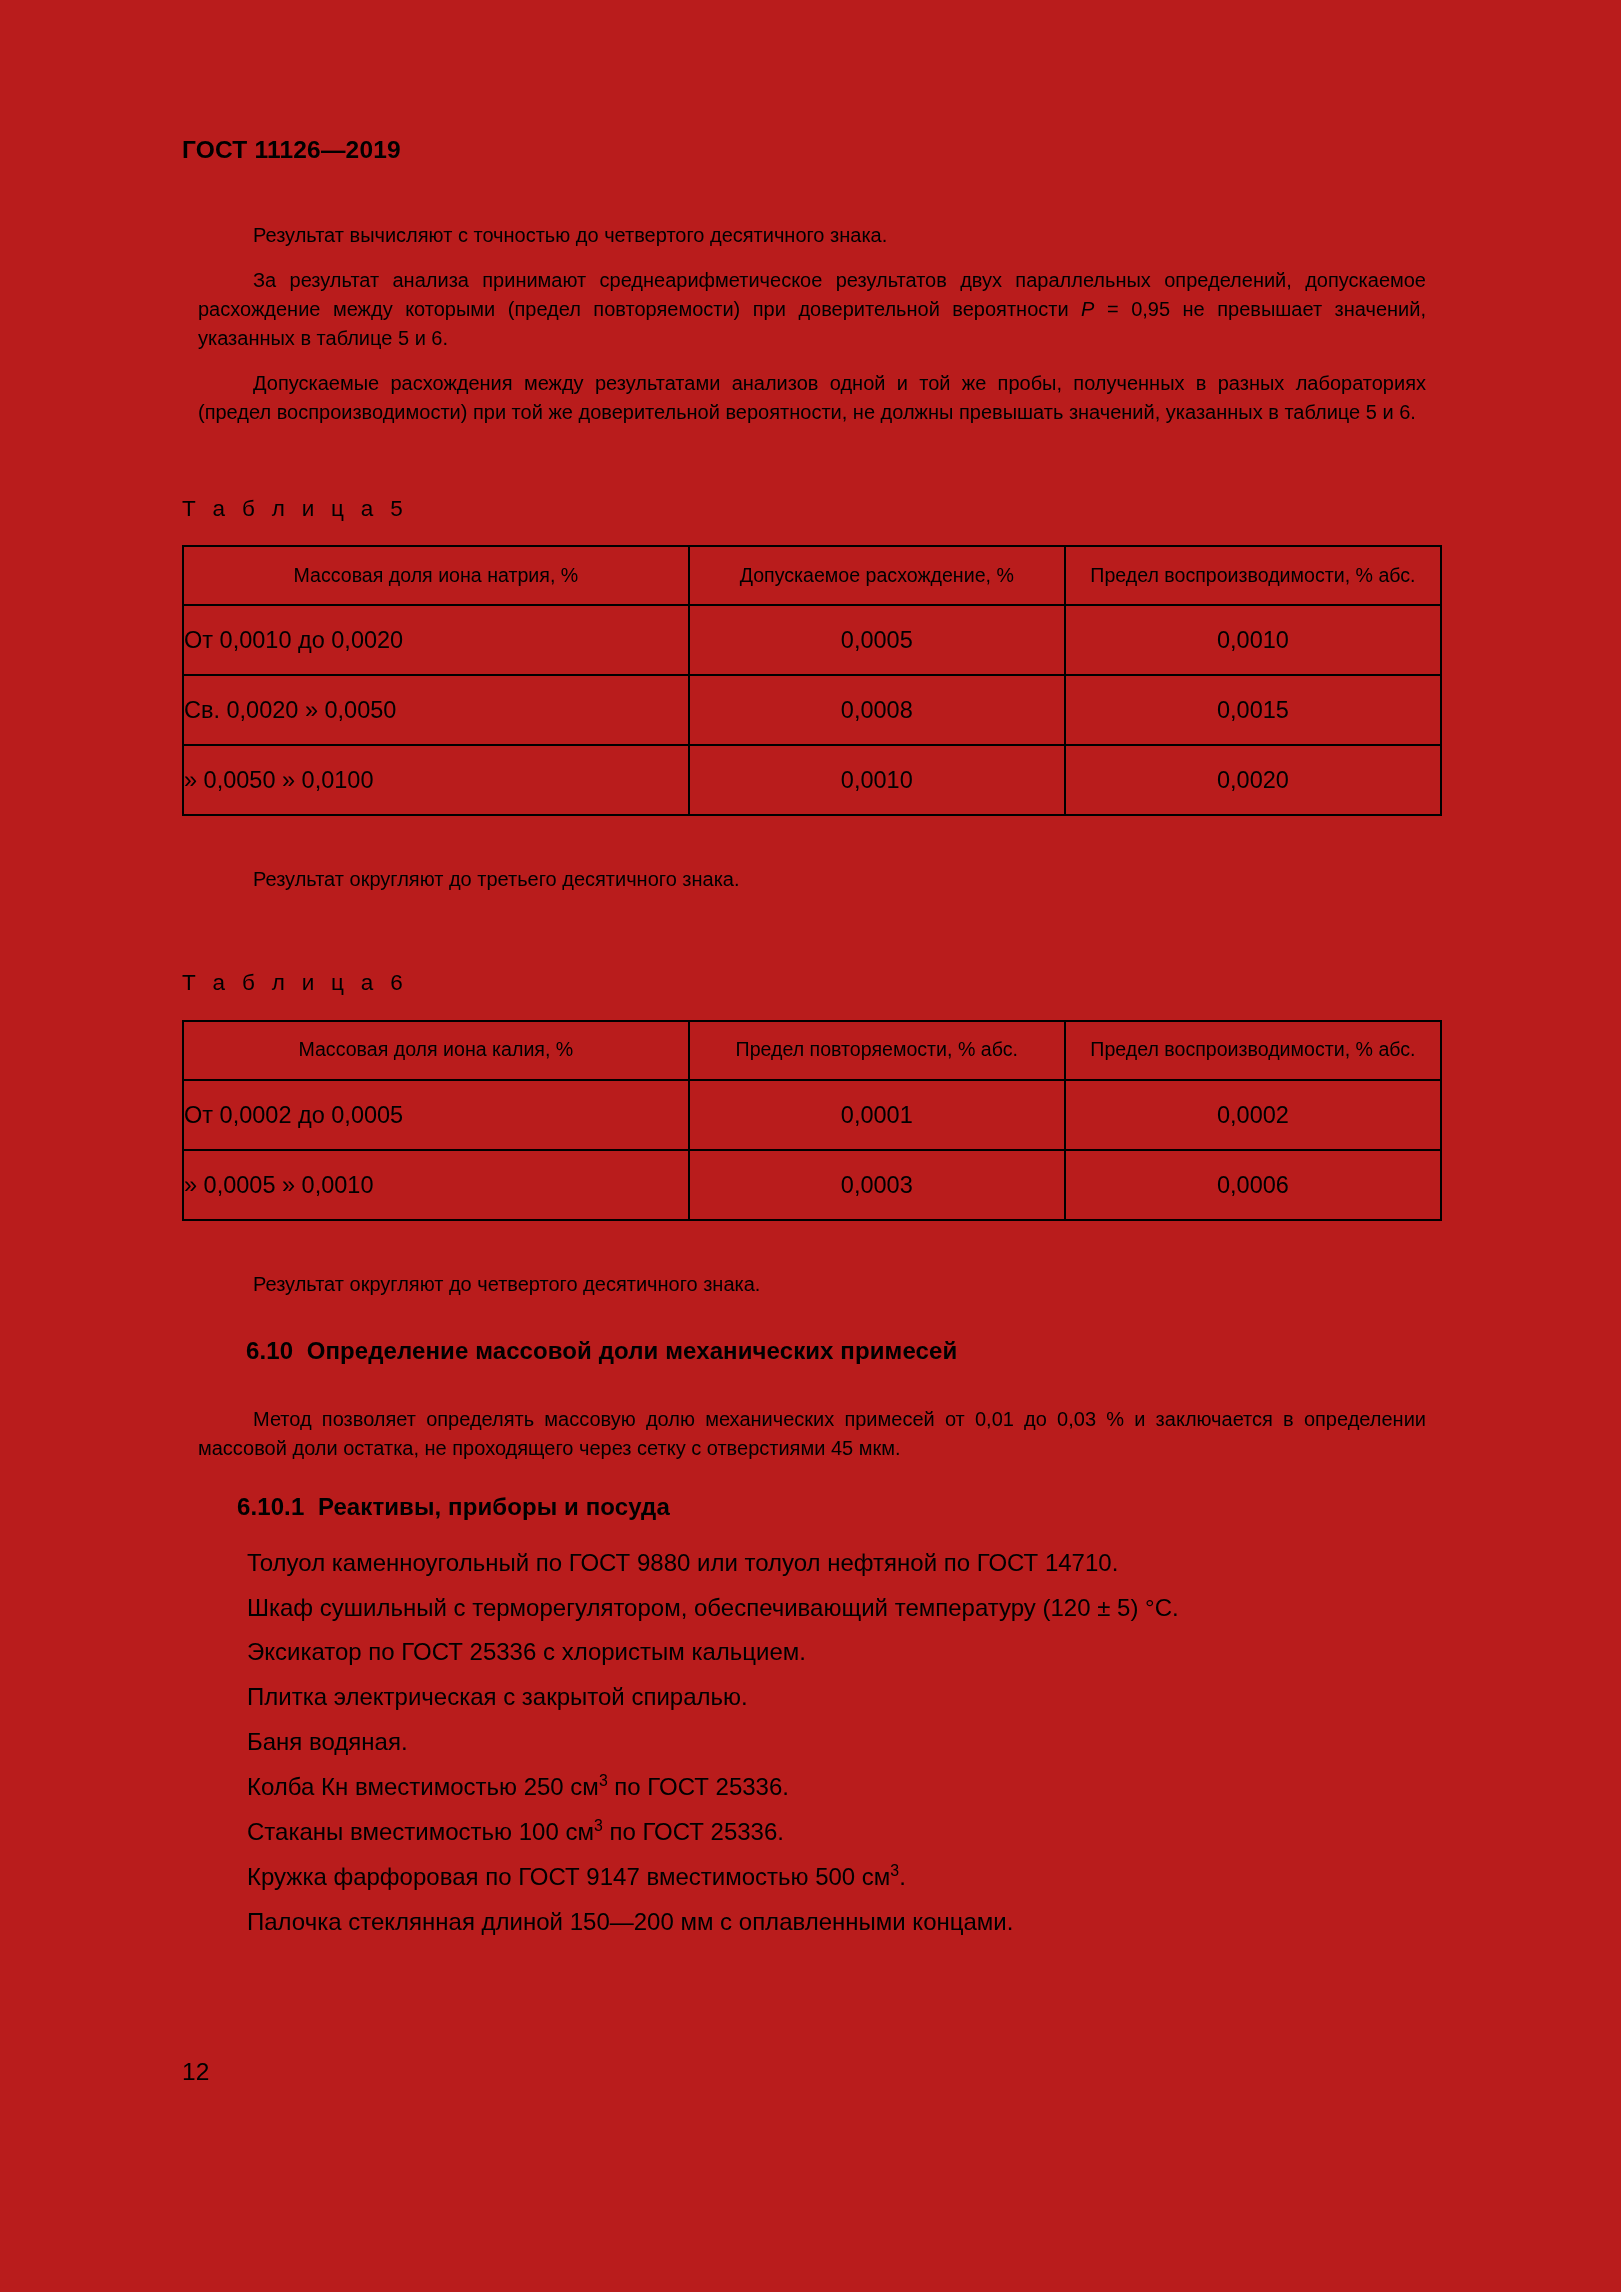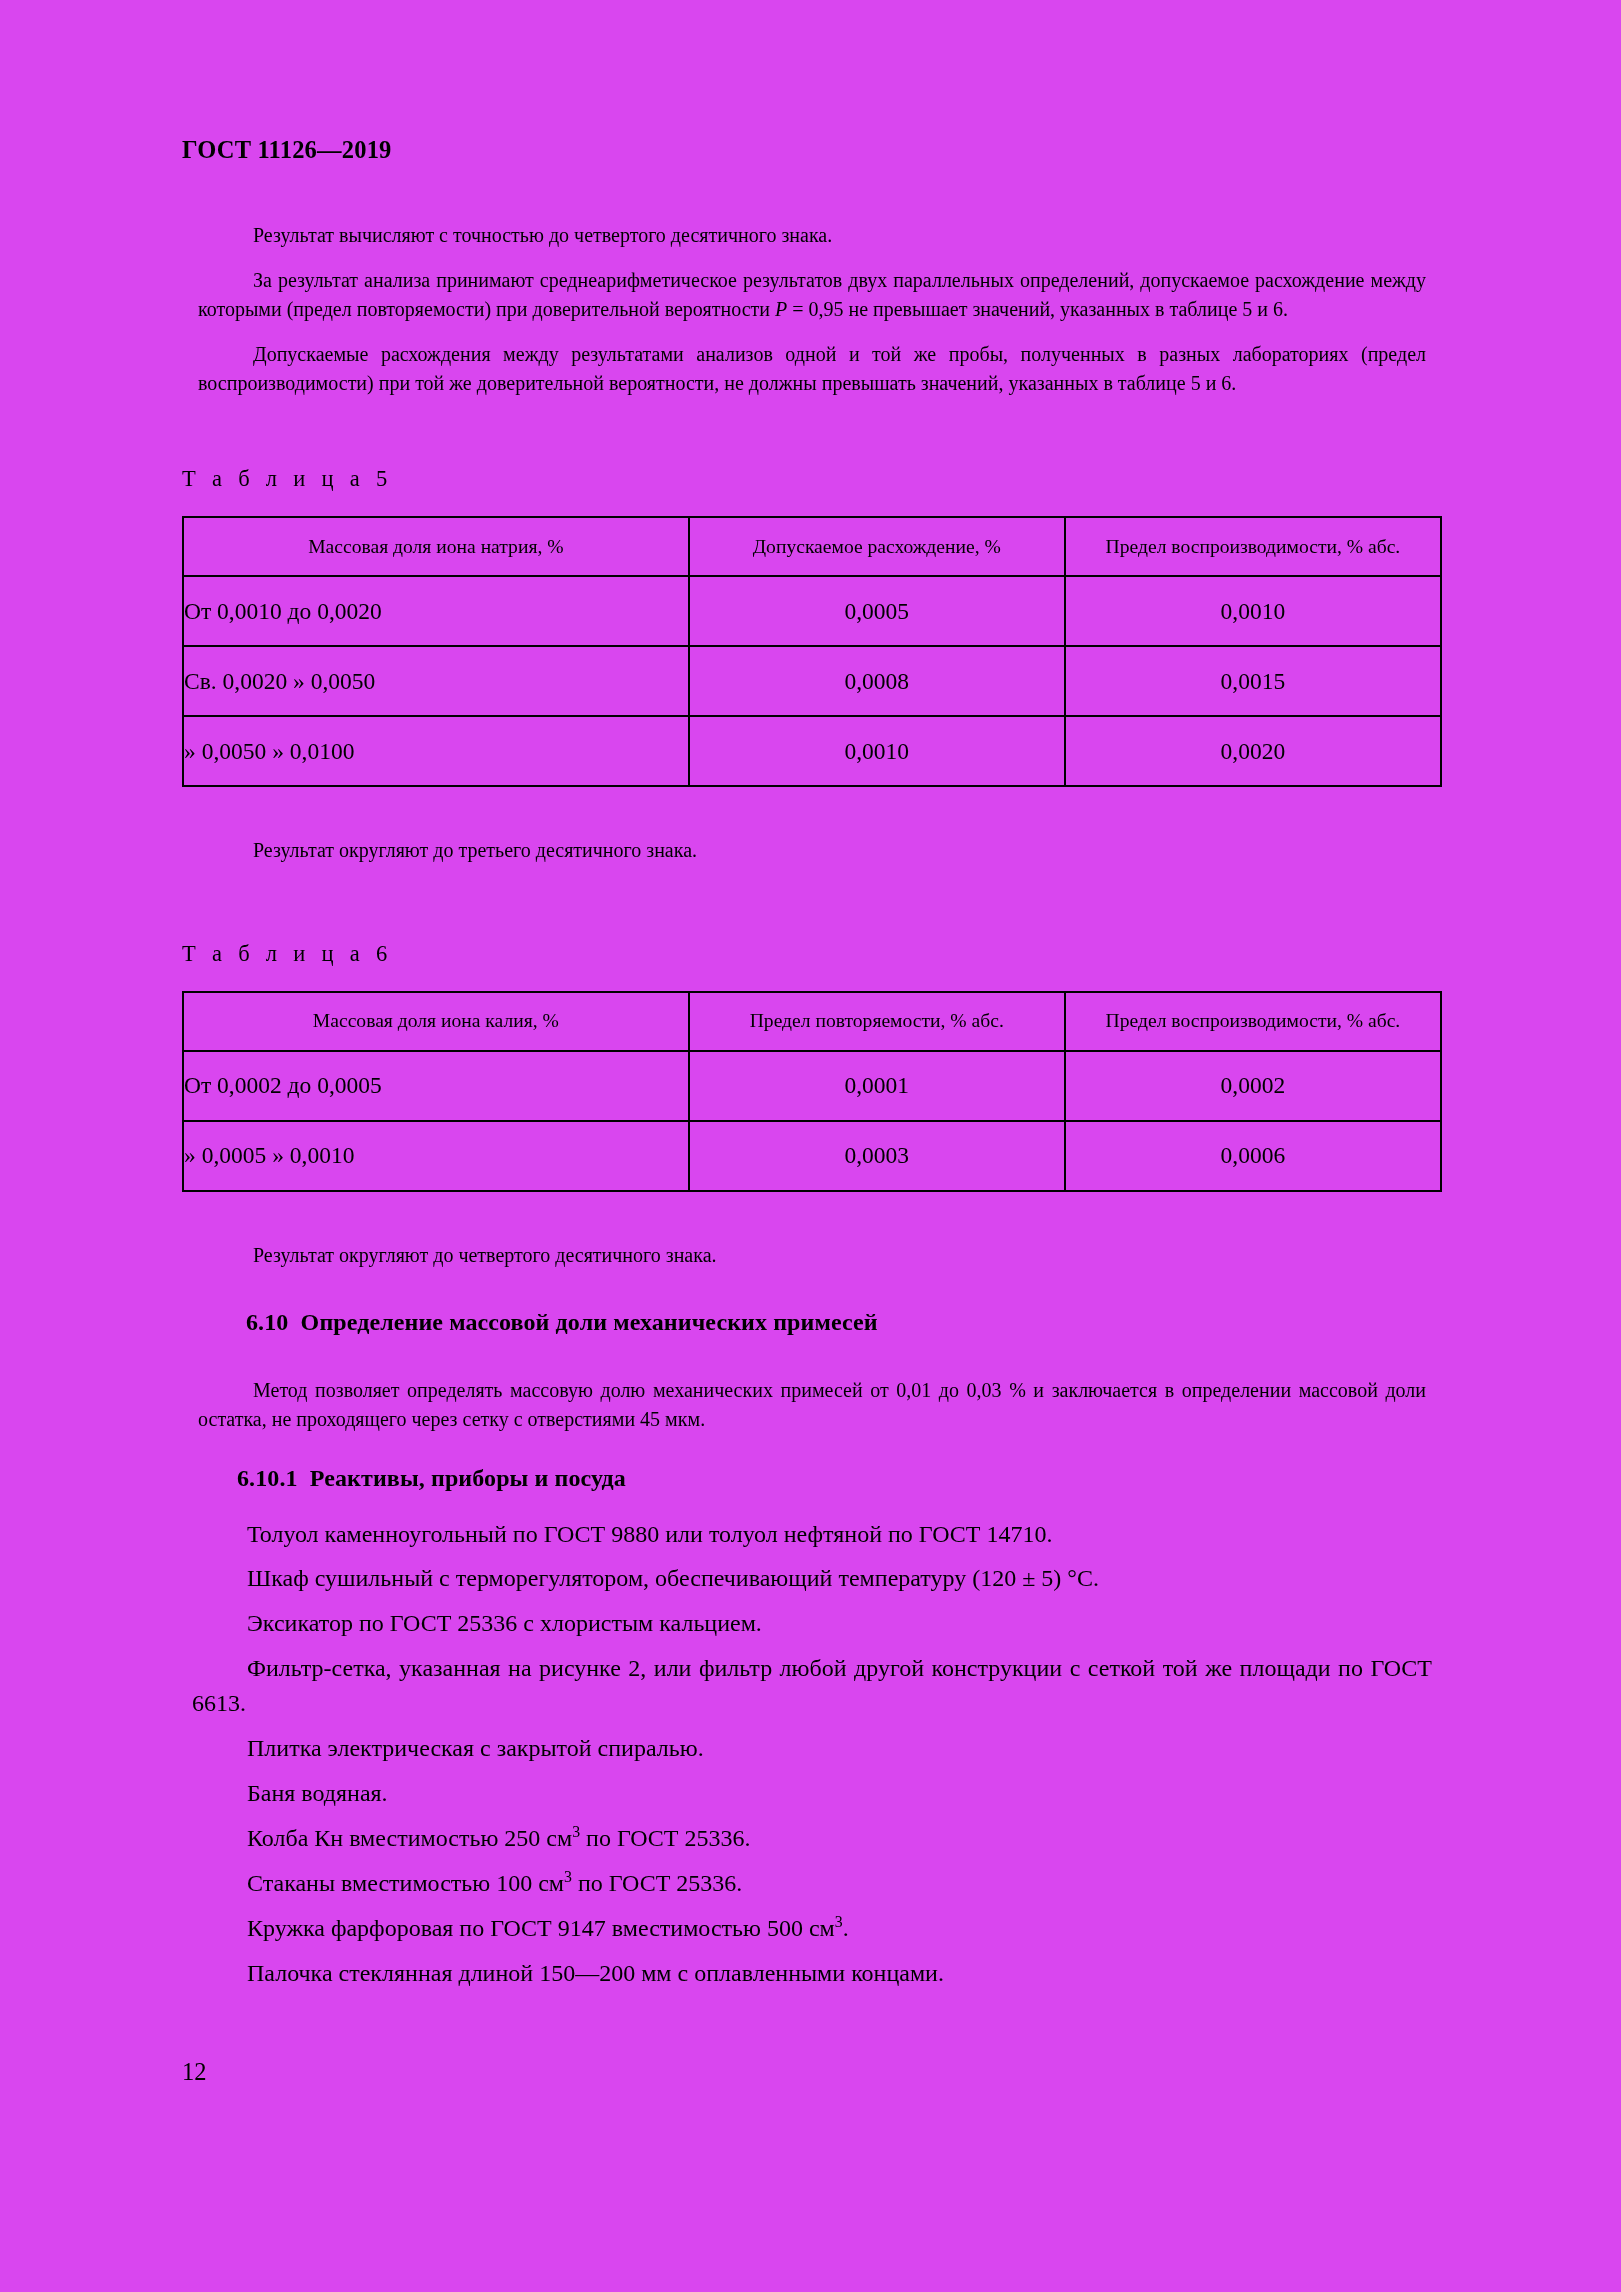--- a/index.html
+++ b/index.html
@@ -4,22 +4,22 @@
 <style>
   html, body {
     margin: 0;
     padding: 0;
     background: #ffffff;
   }
   .page {
     position: relative;
     width: 1621px;
     height: 2293px;
-    background: #d946ef;
-    font-family: Liberation Serif, serif;
+    background: #b91c1c;
+    font-family: Liberation Sans, sans-serif;
     color: #000000;
     box-sizing: border-box;
     overflow: hidden;
   }
   .content {
     position: absolute;
     left: 182px;
     top: 137px;
     width: 1260px;
   }
@@ -224,21 +224,20 @@
 
     <div class="gap-sm"></div>
 
     <h4 class="subsection-head"><span>6.10.1</span>&nbsp; <span>Реактивы, приборы и посуда</span></h4>
 
     <div class="gap-sm"></div>
 
     <p class="list-line">Толуол каменноугольный по ГОСТ 9880 или толуол нефтяной по ГОСТ 14710.</p>
     <p class="list-line">Шкаф сушильный с терморегулятором, обеспечивающий температуру (120 ± 5) °С.</p>
     <p class="list-line">Эксикатор по ГОСТ 25336 с хлористым кальцием.</p>
-    <p class="list-line">Фильтр-сетка, указанная на рисунке 2, или фильтр любой другой конструкции с сеткой той же площади по ГОСТ 6613.</p>
     <p class="list-line">Плитка электрическая с закрытой спиралью.</p>
     <p class="list-line">Баня водяная.</p>
 
     <p class="list-line"><span>Колба Кн вместимостью 250 см</span><sup>3</sup><span> по ГОСТ 25336.</span></p>
 
     <p class="list-line"><span>Стаканы вместимостью 100 см</span><sup>3</sup><span> по ГОСТ 25336.</span></p>
 
 
     <p class="list-line"><span>Кружка фарфоровая по ГОСТ 9147 вместимостью 500 см</span><sup>3</sup><span>.</span></p>
 

